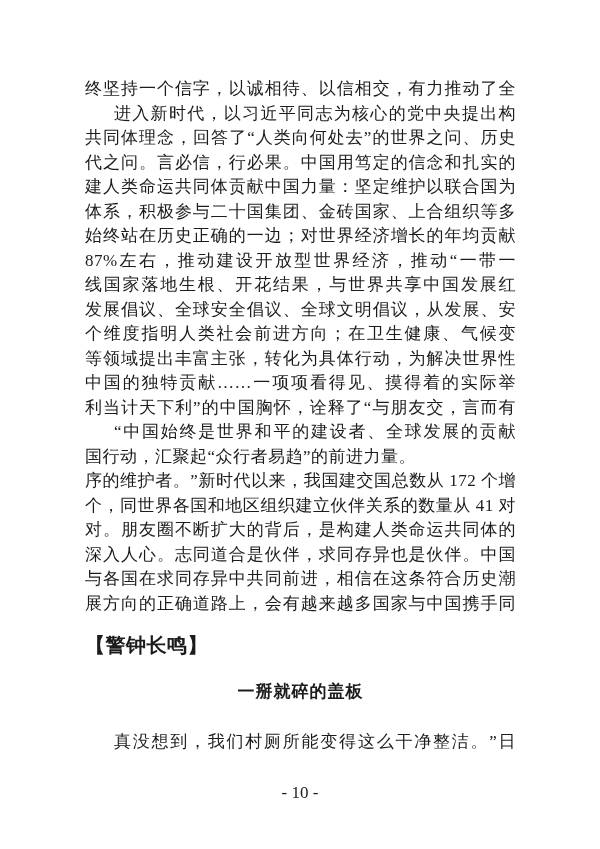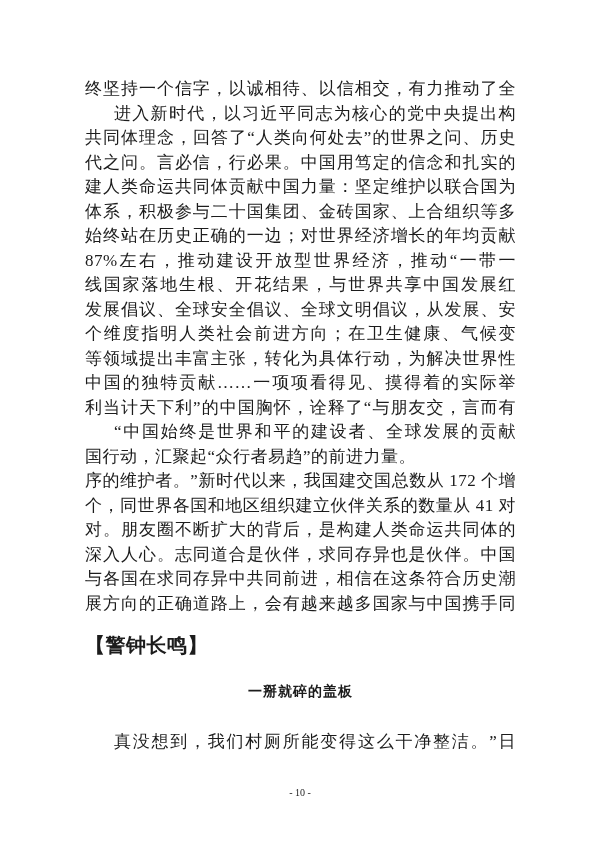--- a/index.html
+++ b/index.html
@@ -40,36 +40,36 @@
   .section-header {
     margin-top: 17px;
     height: 24.5px;
     line-height: 24.5px;
     font-size: 20px;
     font-weight: bold;
     letter-spacing: 0.5px;
   }
   .article-title {
     margin: 21px 0 0 0;
-    font-size: 14px;
+    font-size: 17px;
     font-weight: bold;
     text-align: center;
     line-height: 26px;
     letter-spacing: 1px;
   }
   .article-first-line {
     margin-top: 25px;
   }
   .page-number {
     position: absolute;
     left: 0;
     top: 784px;
     width: 600px;
     text-align: center;
-    font-size: 10px;
+    font-size: 17px;
     line-height: 18px;
     color: #1c1c1c;
   }
 </style>
 </head>
 <body>
 
 <div class="page">
   <div class="content">
 

